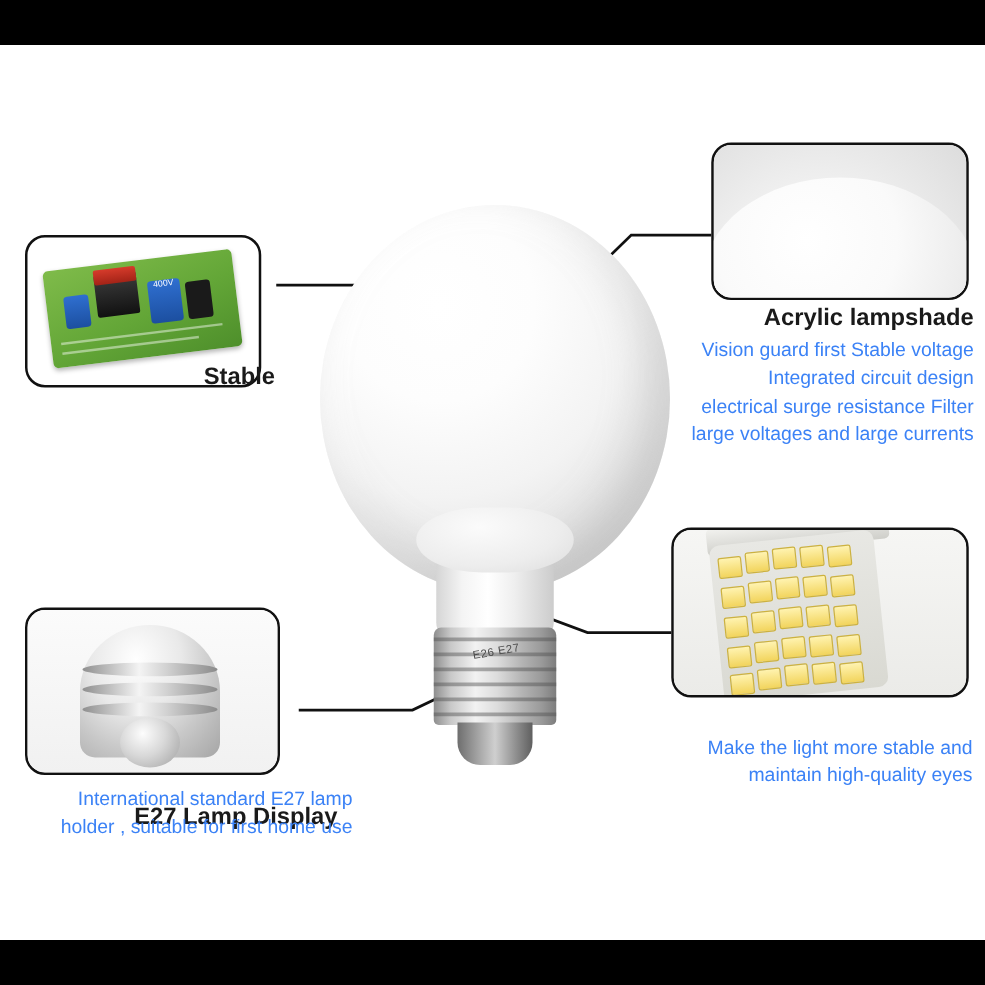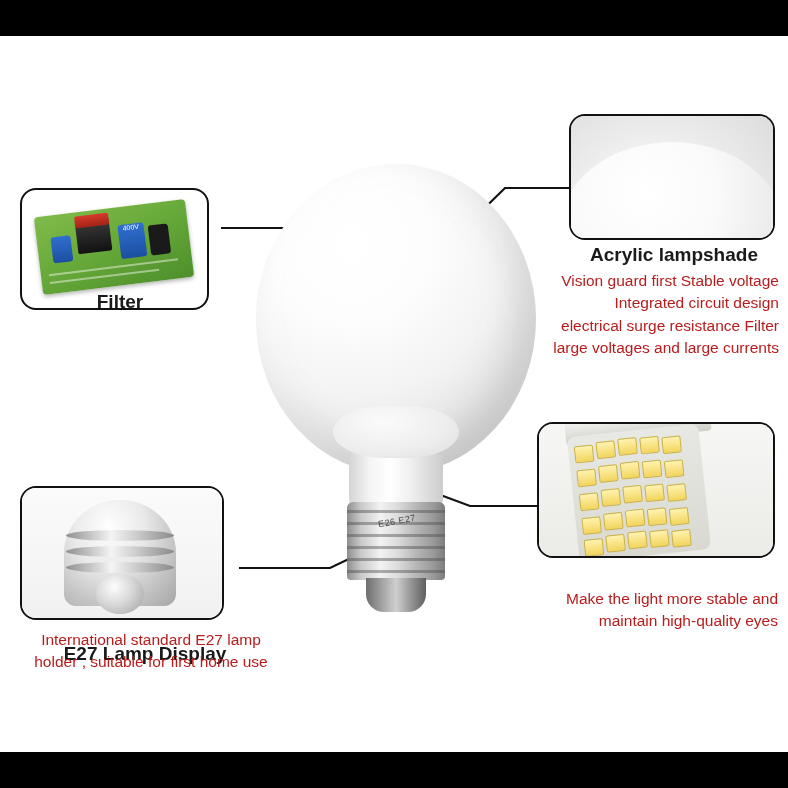--- a/index.html
+++ b/index.html
@@ -217,26 +217,26 @@
 
   
   .callout-title {
     position: absolute;
     font-weight: bold;
     color: #1a1a1a;
     font-size: 19px;
   }
   .callout-body {
     position: absolute;
-    color: #b91c1c;
+    color: #3b82f6;
     font-size: 15.5px;
     line-height: 1.45;
   }
   .align-right { text-align: right; }
-  .align-left { text-align: center; }
+  .align-left { text-align: right; }
 </style>
 </head>
 <body>
 
 <div id="page">
 
   <div class="bar" id="bar-top"></div>
   <div class="bar" id="bar-bottom"></div>
 
   <div id="canvas">
@@ -269,21 +269,21 @@
           <div class="trace" style="left:8px; top:58px; width:130px;"></div>
           <div class="trace" style="left:8px; top:66px; width:110px;"></div>
           <div class="coil" style="left:40px; top:8px; width:34px; height:34px;"></div>
           <div class="cap-red" style="left:40px; top:4px; width:34px; height:12px;"></div>
           <div class="cap-blue" style="left:82px; top:18px; width:26px; height:34px;">400V</div>
           <div class="cap-black" style="left:112px; top:22px; width:20px; height:30px;"></div>
           <div class="cap-blue" style="left:14px; top:22px; width:20px; height:26px;"></div>
         </div>
       </div>
     </div>
-    <div class="callout-title align-left" style="left:20px; top:255px; width:200px;">Filter</div>
+    <div class="callout-title align-left" style="left:20px; top:255px; width:200px;">Stable</div>
 
     <div class="photo-box" style="left:569px; top:78px; width:202px; height:122px;">
       <div class="photo-inner" style="background: radial-gradient(ellipse at 42% 120%, #ffffff 0%, #f7f7f7 40%, #e9e9e9 70%, #dcdcdc 100%);">
         <div style="position:absolute; left:-10px; top:26px; width:222px; height:170px; border-radius:50%;
                     background: radial-gradient(circle at 38% 30%, #ffffff 0%, #fafafa 40%, #eaeaea 75%, #d8d8d8 100%);"></div>
       </div>
     </div>
     <div class="callout-title align-left" style="left:569px; top:208px; width:210px;">Acrylic lampshade</div>
     <div class="callout-body align-right" style="left:551px; top:234px; width:228px;">Vision guard first Stable voltage Integrated circuit design electrical surge resistance Filter large voltages and large currents</div>
 

